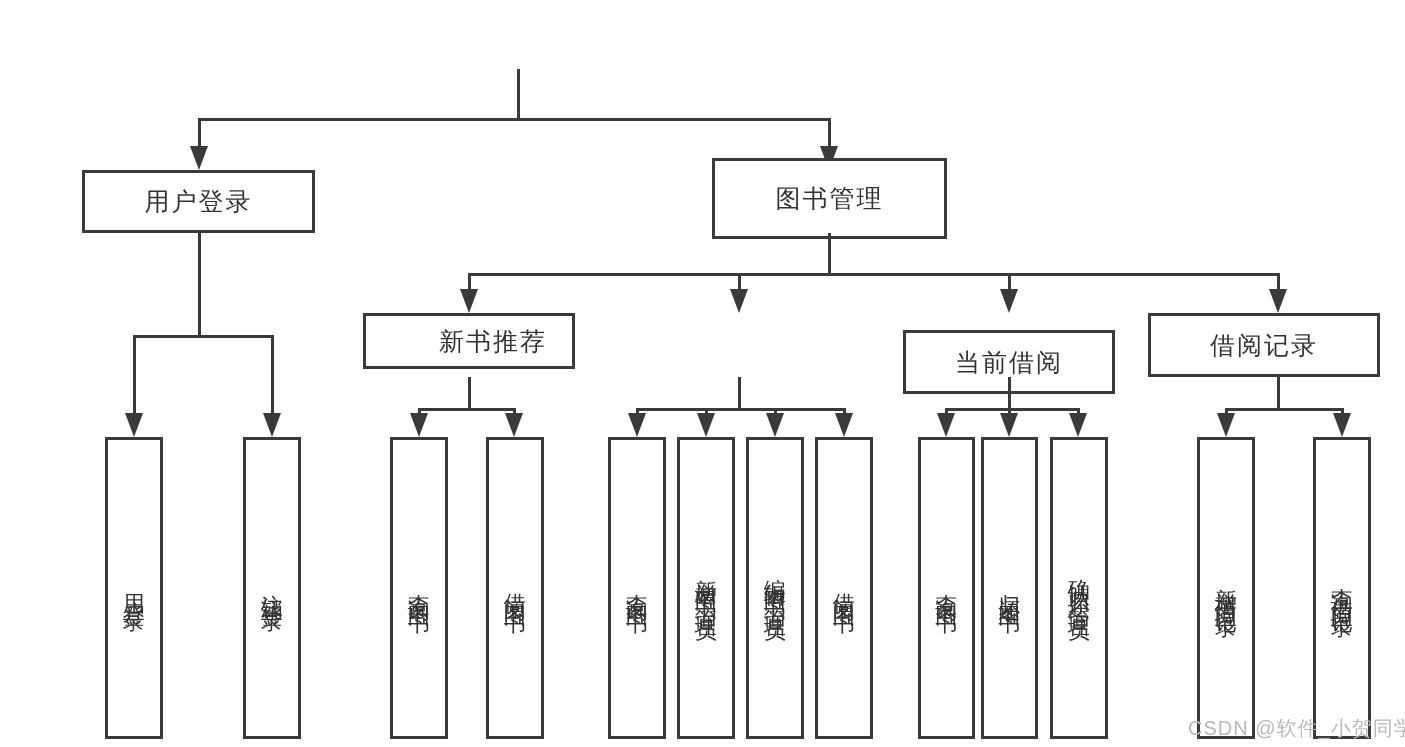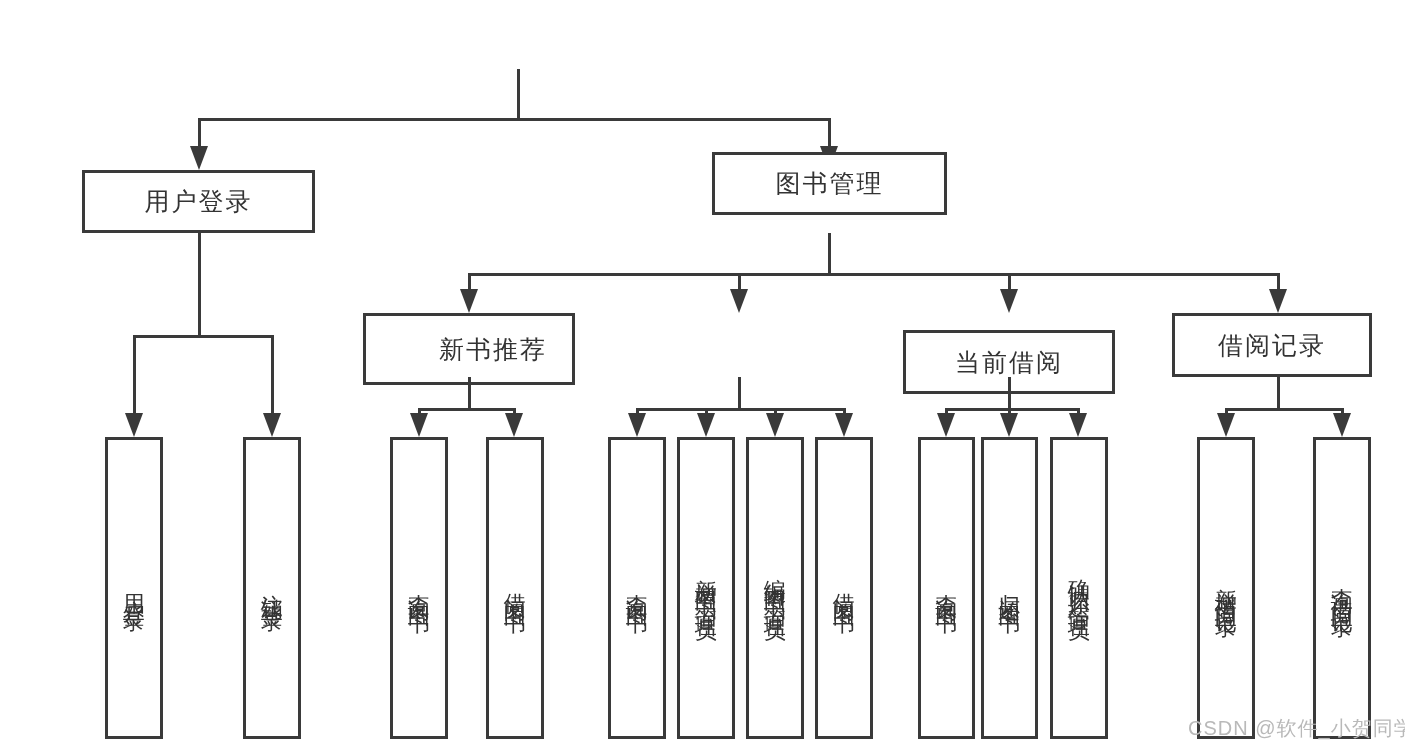--- a/index.html
+++ b/index.html
@@ -40,43 +40,43 @@
 
 
   <div class="vline" style="left:517px; top:69px; height:49px;"></div>
   <div class="hline" style="left:198px; top:118px; width:632px;"></div>
   <div class="vline" style="left:198px; top:118px; height:30px;"></div>
   <div class="tri" style="left:190px; top:146px;"></div>
   <div class="vline" style="left:828px; top:118px; height:30px;"></div>
   <div class="tri" style="left:820px; top:146px;"></div>
 
   <div class="node h-label" style="left:82px; top:170px; width:233px; height:63px;">用户登录</div>
-  <div class="node h-label" style="left:712px; top:152px; width:235px; height:63px;">图书管理</div>
+  <div class="node h-label" style="left:712px; top:158px; width:235px; height:81px;">图书管理</div>
 
   <div class="vline" style="left:198px; top:233px; height:102px;"></div>
   <div class="hline" style="left:133px; top:335px; width:141px;"></div>
   <div class="vline" style="left:133px; top:335px; height:80px;"></div>
   <div class="tri" style="left:125px; top:413px;"></div>
   <div class="vline" style="left:271px; top:335px; height:80px;"></div>
   <div class="tri" style="left:263px; top:413px;"></div>
 
   <div class="vline" style="left:828px; top:233px; height:40px;"></div>
   <div class="hline" style="left:468px; top:273px; width:812px;"></div>
   <div class="vline" style="left:468px; top:273px; height:18px;"></div>
   <div class="tri" style="left:460px; top:289px;"></div>
   <div class="vline" style="left:738px; top:273px; height:18px;"></div>
   <div class="tri" style="left:730px; top:289px;"></div>
   <div class="vline" style="left:1008px; top:273px; height:18px;"></div>
   <div class="tri" style="left:1000px; top:289px;"></div>
   <div class="vline" style="left:1277px; top:273px; height:18px;"></div>
   <div class="tri" style="left:1269px; top:289px;"></div>
 
-  <div class="node h-label" style="left:363px; top:313px; width:212px; height:72px;padding-left:48px;">新书推荐</div>
+  <div class="node h-label" style="left:363px; top:313px; width:212px; height:56px;padding-left:48px;">新书推荐</div>
   <div class="node h-label" style="left:903px; top:330px; width:212px; height:64px;">当前借阅</div>
-  <div class="node h-label" style="left:1172px; top:313px; width:200px; height:64px;">借阅记录</div>
+  <div class="node h-label" style="left:1148px; top:313px; width:232px; height:64px;">借阅记录</div>
 
   <div class="vline" style="left:468px; top:377px; height:31px;"></div>
   <div class="hline" style="left:418px; top:408px; width:98px;"></div>
   <div class="vline" style="left:418px; top:408px; height:7px;"></div>
   <div class="tri" style="left:410px; top:413px;"></div>
   <div class="vline" style="left:513px; top:408px; height:7px;"></div>
   <div class="tri" style="left:505px; top:413px;"></div>
 
   <div class="vline" style="left:738px; top:377px; height:31px;"></div>
   <div class="hline" style="left:636px; top:408px; width:210px;"></div>

